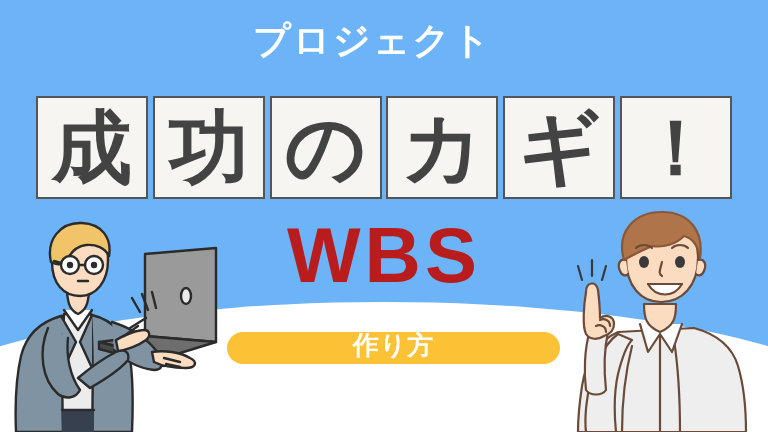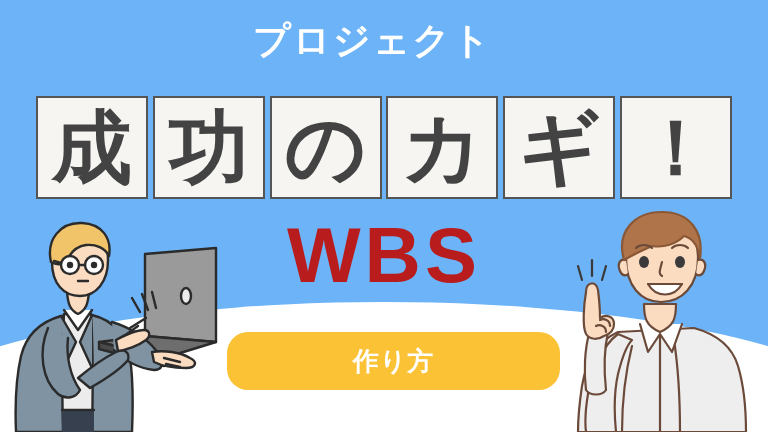--- a/index.html
+++ b/index.html
@@ -64,24 +64,24 @@
     text-align:center;
     color:#b91c1c;
     font-size:78px;
     font-weight:700;
     letter-spacing:4px;
     line-height:1;
   }
   
   .pill{
     position:absolute;left:227px;top:332px;
-    width:333px;height:58px;
+    width:333px;height:32px;
     background:#fbc236;
     border-radius:21px;
-    display:flex;align-items:center;justify-content:center;
+    display:flex;justify-content:center;
   }
   .pill-label{
     color:#ffffff;
     font-size:26px;
     font-weight:700;
     letter-spacing:1px;
     line-height:1;
   }
   
   .illus{position:absolute;}

